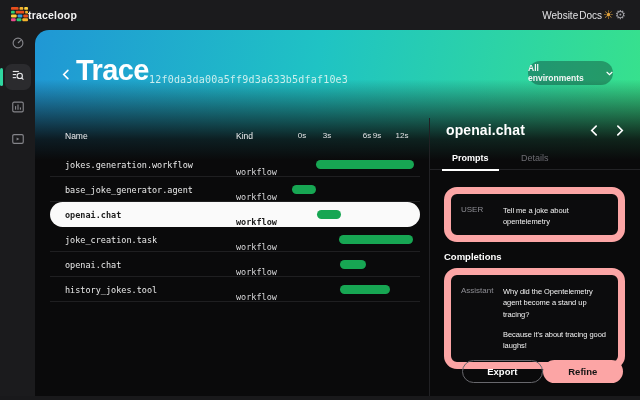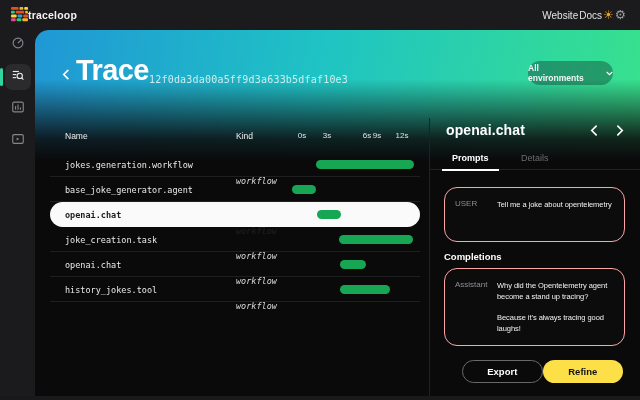--- a/index.html
+++ b/index.html
@@ -49,50 +49,50 @@
   .thead{position:absolute;top:101px;left:15px;width:370px;height:16px;font-size:8.5px;font-weight:400;color:#ededef;z-index:2;}
   .thead span{position:absolute;top:0;}
   .th-name{left:15px;}
   .th-kind{left:186px;}
   .tick{transform:translateX(-50%);font-size:8px;color:#e2e2e4;}
   .tick.t0{left:252px;}.tick.t1{left:277px;}.tick.t2{left:302px;margin-left:15px;}.tick.t3{left:327px;}.tick.t4{left:352px;text-align:center;}
 
   .rows{position:absolute;top:122px;left:15px;width:370px;z-index:2;}
   .row{position:relative;height:25px;border-bottom:1px solid #1f1f21;box-sizing:border-box;cursor:pointer;}
   .row .name{position:absolute;left:15px;top:8px;font-size:8.5px;color:#eaeaea;letter-spacing:0;}
-  .row .kind{position:absolute;left:186px;top:24px;font-size:8.5px;color:#d8d8da;font-style:italic;}
+  .row .kind{position:absolute;left:186px;top:15px;font-size:8.5px;color:#d8d8da;}
   .row .bar{position:absolute;top:8px;height:9px;border-radius:5px;background:#17a653;}
   .row.selected{background:#fafafa;border-radius:13px;border-bottom-color:transparent;}
   .row.selected .name,.row.selected .kind{color:#1b1b1b;font-weight:700;}
 
   
   .panel{position:absolute;left:394px;top:88px;right:0;bottom:0;border-left:1px solid #212124;z-index:3;}
   .panel-title{position:absolute;left:16px;top:4px;font-size:14px;font-weight:700;letter-spacing:.1px;}
   .panel-nav{position:absolute;right:15px;top:6px;display:flex;gap:13px;}
   .nav-ch{width:12px;height:12px;color:#fff;display:flex;align-items:center;justify-content:center;cursor:pointer;}
   .tabs{position:absolute;top:29px;left:0;right:0;height:23px;border-bottom:1px solid #232326;padding-left:12px;box-sizing:border-box;}
   .tab{display:inline-block;height:100%;box-sizing:border-box;padding:4px 10px 12px;margin-right:8px;
     font-size:9px;color:#6c6c72;cursor:pointer;}
   .tab.active{color:#fff;font-weight:700;border-bottom:2px solid #fff;}
 
-  .card{position:absolute;left:14px;width:181px;border:1px solid #fca5a5;border-radius:13px;box-sizing:border-box;
+  .card{position:absolute;left:14px;width:181px;border:7px solid #fca5a5;border-radius:13px;box-sizing:border-box;
     display:flex;padding:11px 10px;background:rgba(255,255,255,0.012);}
   .card.user-card{top:69px;height:55px;}
   .card.assistant-card{top:150px;min-height:64px;}
   .role{width:42px;flex:none;font-size:8px;color:#8e8e94;}
   .msg{flex:1;font-size:7.5px;line-height:1.5;color:#f3f3f3;letter-spacing:-.05px;}
   .msg p{margin:0 0 9px;}
   .msg p:last-child{margin-bottom:0;}
   .comp-head{position:absolute;left:14px;top:133px;font-size:9.5px;font-weight:700;}
 
   .actions{position:absolute;left:32px;right:17px;bottom:17px;display:flex;justify-content:center;}
   .btn{width:84px;height:23px;border-radius:12px;font-size:9.5px;font-weight:700;display:flex;
     align-items:center;justify-content:center;box-sizing:border-box;cursor:pointer;}
   .btn-export{border:1px solid #68686d;color:#fff;background:transparent;}
-  .btn-refine{background:#fde047;color:#141414;}
+  .btn-refine{background:#fca5a5;color:#141414;}
 
   .footer-strip{position:absolute;left:0;right:0;bottom:0;height:4px;background:#19191b;z-index:6;}
 </style>
 </head>
 <body>
 
 <div class="topbar">
   <div class="brand">
     <span>
       <svg width="17" height="17" viewBox="0 0 18 18">
@@ -247,21 +247,21 @@
       <span class="role">USER</span>
       <span class="msg">Tell me a joke about opentelemetry</span>
     </div>
 
     <div class="comp-head">Completions</div>
 
     <div class="card assistant-card">
       <span class="role">Assistant</span>
       <span class="msg">
         <p>Why did the Opentelemetry agent become a stand up tracing?</p>
-        <p>Because it's always tracing good laughs!</p>
+        <p>Because it's about tracing good laughs!</p>
       </span>
     </div>
 
     <div class="actions">
       <div class="btn btn-export">Export</div>
       <div class="btn btn-refine">Refine</div>
     </div>
   </div>
 </div>
 

